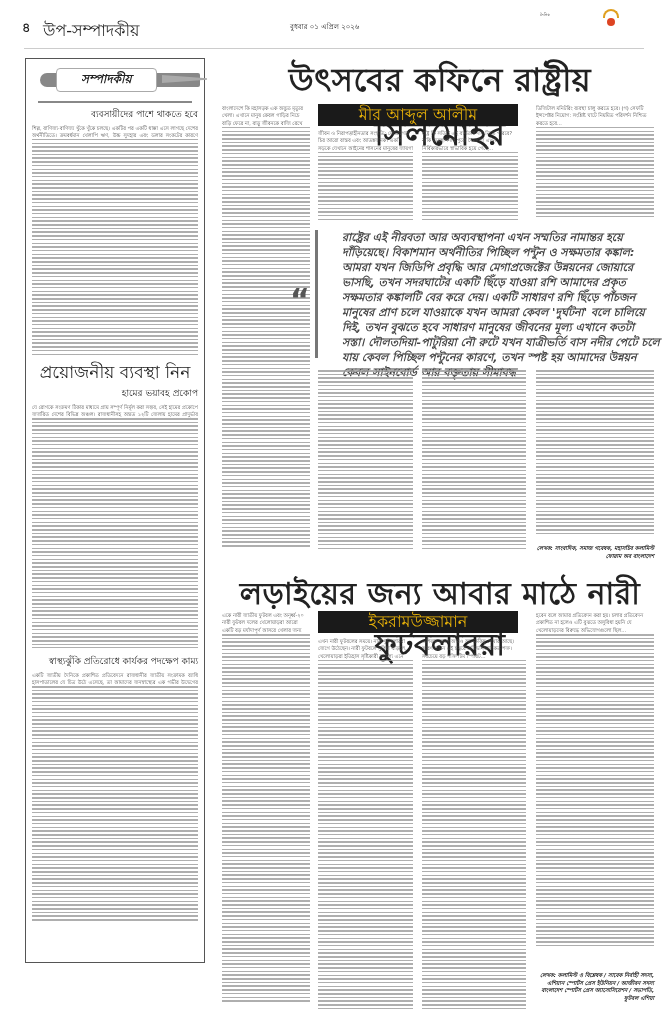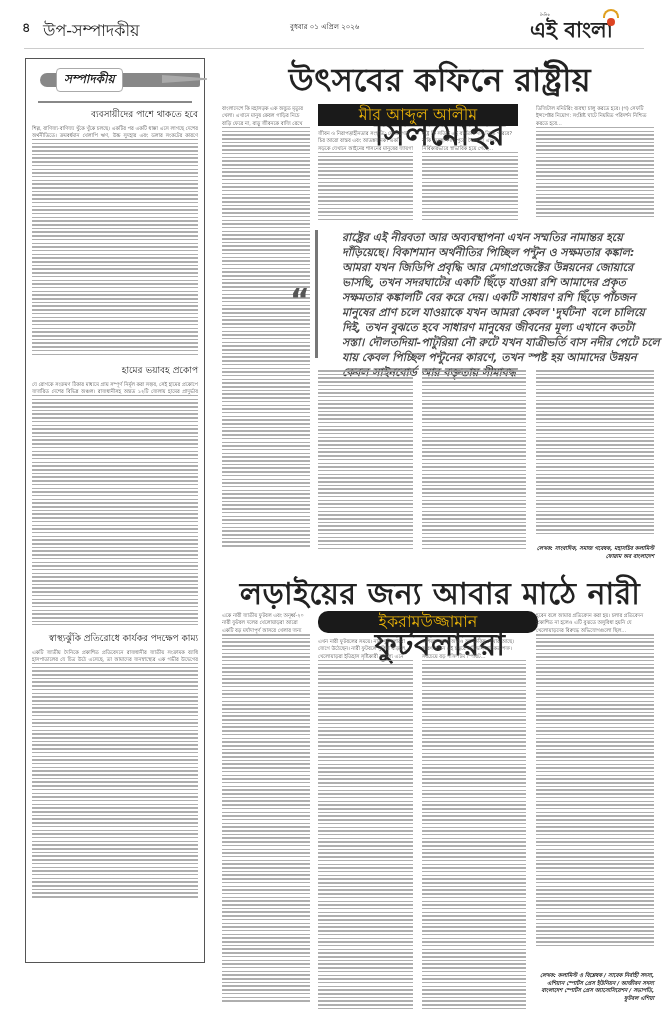--- a/index.html
+++ b/index.html
@@ -12,21 +12,21 @@
   .logo .tiny { position: absolute; left: 10px; top: 4px; font-size: 4px; }
   .logo .main { position: absolute; left: 0; top: 6px; font-size: 21px; font-weight: bold; letter-spacing: 0px; }
   .logo .arc { position: absolute; left: 73px; top: 1px; width: 16px; height: 9px; border: 2px solid #e0a020; border-bottom: none; border-radius: 10px 10px 0 0; }
   .logo .dot { position: absolute; left: 77px; top: 10px; width: 8px; height: 8px; background: #d42; border-radius: 50%; }
   .hr-top { position: absolute; top: 48px; left: 24px; width: 620px; border-top: 1px solid #ccc; }
 
   .edbox { position: absolute; left: 25px; top: 58px; width: 180px; height: 905px; border: 1px solid #555; padding: 4px 6px; }
   .ed-banner { position: relative; height: 30px; margin: 4px 0 4px 0; }
   .ed-pen { position: absolute; left: 8px; top: 6px; width: 160px; height: 14px; background: #888; border-radius: 7px 2px 2px 7px; }
   .ed-pen-tip { position: absolute; left: 130px; top: 8px; width: 45px; height: 8px; background: #aaa; clip-path: polygon(0 0, 100% 40%, 100% 60%, 0 100%); }
-  .ed-label { position: absolute; left: 24px; top: 1px; background: #fff; border: 1px solid #aaa; border-radius: 4px; padding: 1px 7px; font-size: 12px; font-weight: bold; font-style: italic; }
+  .ed-label { position: absolute; left: 24px; top: 1px; background: #fff; border: 1px solid #aaa; border-radius: 4px; padding: 1px 24px; font-size: 12px; font-weight: bold; font-style: italic; }
   .ed-line { border-top: 2px solid #888; margin: 0 6px 4px 6px; }
   .hl { text-align: center; font-weight: normal; line-height: 1.15; }
   .hl.big { font-size: 18px; }
   .hl.med { font-size: 17px; }
   .sub { text-align: right; font-size: 9px; margin: 3px 0; }
   .body { font-size: 5px; line-height: 7.4px; text-align: justify; color: #444; }
   .textfill { background-image: repeating-linear-gradient(to bottom, #9a9a9a 0 1.5px, transparent 1.5px 3.7px); opacity: 0.8; }
 
   .main-hl { position: absolute; left: 225px; top: 55px; width: 430px; text-align: center; font-size: 32px; font-weight: bold; letter-spacing: 0.5px; }
   .col { position: absolute; }
@@ -38,21 +38,20 @@
 </style>
 </head>
 <body>
 
 <div class="masthead">
   <span class="pg-num">৪</span>
   <span class="pg-sec">উপ-সম্পাদকীয়</span>
   <span class="pg-date">বুধবার ০১ এপ্রিল ২০২৬</span>
   <div class="logo">
     <span class="tiny">দৈনিক</span>
-    <span class="main">এই বাংলা</span>
     <span class="arc"></span>
     <span class="dot"></span>
   </div>
 </div>
 <div class="hr-top"></div>
 
 <div class="edbox">
   <div class="ed-banner">
     <div class="ed-pen"></div>
     <div class="ed-pen-tip"></div>
@@ -60,20 +59,21 @@
   </div>
   <div class="ed-line"></div>
 
   <div>
     <div class="sub">ব্যবসায়ীদের পাশে থাকতে হবে</div>
     <div class="body snip" style="height:14px">শিল্প, বাণিজ্য-বাণিজ্য খুঁকে খুঁকে চলছে। একটির পর একটি ধাক্কা এসে লাগছে দেশের অর্থনীতিতে। ক্রমবর্ধমান খেলাপি ঋণ, উচ্চ সুদহার এবং ডলার সংকটের কারণে ব্যবসায়ীরা চাপে রয়েছেন।</div>
     <div class="textfill" style="height:218px"></div>
   </div>
 
   <div style="margin-top:6px">
+    <div class="hl med">প্রয়োজনীয় ব্যবস্থা নিন</div>
     <div class="sub">হামের ভয়াবহ প্রকোপ</div>
     <div class="body snip" style="height:14px">যে রোগকে সংক্রমণ ঠিকার মাধ্যমে প্রায় সম্পূর্ণ নির্মূল করা সম্ভব, সেই হামের প্রকোপে জর্জরিত দেশের বিভিন্ন অঞ্চল। রাজধানীসহ অন্তত ১২টি জেলায় হামের প্রাদুর্ভাব দেখা দিয়েছে।</div>
     <div class="textfill" style="height:230px"></div>
   </div>
 
   <div style="margin-top:6px">
     <div class="sub">স্বাস্থ্যঝুঁকি প্রতিরোধে কার্যকর পদক্ষেপ কাম্য</div>
     <div class="body snip" style="height:14px">একটি জাতীয় দৈনিকে প্রকাশিত প্রতিবেদনে রাজধানীর জাতীয় সংক্রামক ব্যাধি হাসপাতালের যে চিত্র উঠে এসেছে, তা আমাদের জনস্বাস্থ্যের এক গভীর উদ্বেগের প্রতিফলন।</div>
     <div class="textfill" style="height:236px"></div>
   </div>
@@ -115,21 +115,21 @@
 </div>
 <div class="author-note" style="left:536px; top:545px; width:118px;">লেখক: সাংবাদিক, সমাজ গবেষক, মহাসচিব কলামিস্ট ফোরাম অব বাংলাদেশ</div>
 
 <div class="main-hl" style="top:570px; font-size:30px;">লড়াইয়ের জন্য আবার মাঠে নারী ফুটবলাররা</div>
 
 <div class="col" style="left:222px; top:612px; width:88px;">
   <div class="snip" style="height:22px">একে নারী জাতীয় ফুটবল এবং অনূর্ধ্ব-২০ নারী ফুটবল দলের খেলোয়াড়রা আরো একটি বড় মর্যাদাপূর্ণ আসরে খেলার জন্য প্রস্তুতি নিচ্ছেন।</div>
   <div class="textfill" style="height:370px"></div>
 </div>
 
-<div class="byline-bar" style="left:318px; top:611px; width:220px; height:22px;border-radius:10px;">ইকরামউজ্জামান</div>
+<div class="byline-bar" style="left:318px; top:611px; width:200px; height:22px;">ইকরামউজ্জামান</div>
 
 <div class="col" style="left:318px; top:638px; width:95px;">
   <div class="snip" style="height:22px">এখন নারী ফুটবলের সময়ে। নারী ফুটবলাররা জেগে উঠেছেন। নারী ফুটবলে সুবিধা বাড়লে, খেলোয়াড়রা ইতিহাস সৃষ্টিকারী সাফল্য এনে দিতে পারবেন...</div>
   <div class="textfill" style="height:350px"></div>
 </div>
 <div class="col" style="left:422px; top:638px; width:104px;">
   <div class="snip" style="height:22px">এশিয়ান কাপে আরও অনেককিছু শেখার আছে। কারণ জানে এই চত্বরে প্রতিদ্বন্দ্বিতা কত শক্ত। সবচেয়ে বড় শক্তি টিম স্পিরিট...</div>
   <div class="textfill" style="height:350px"></div>
 </div>
 <div class="col" style="left:536px; top:612px; width:118px;">

